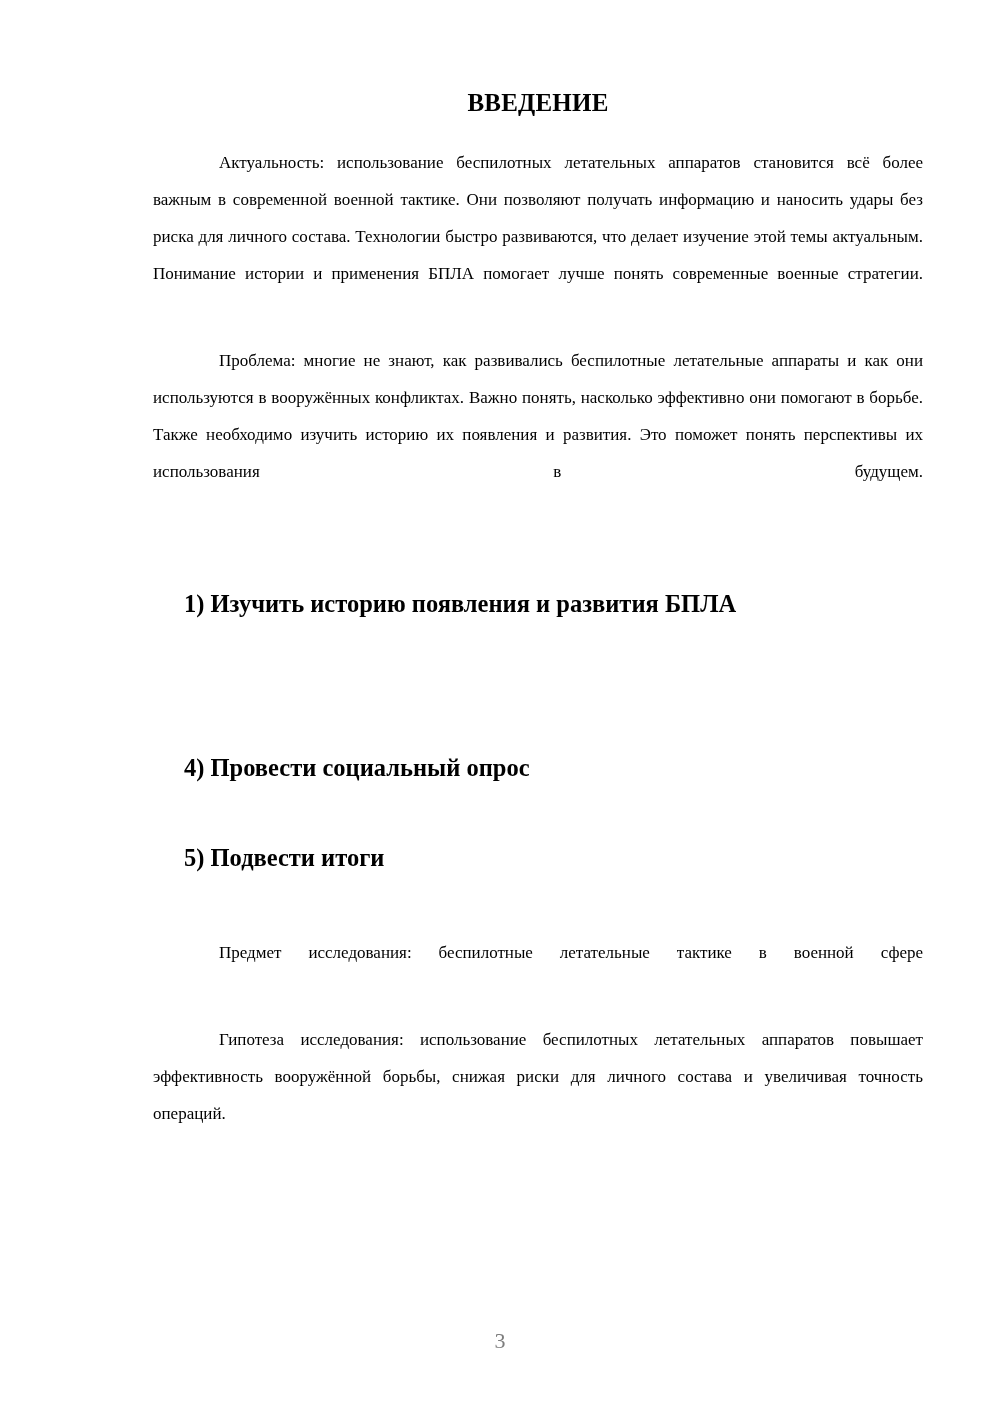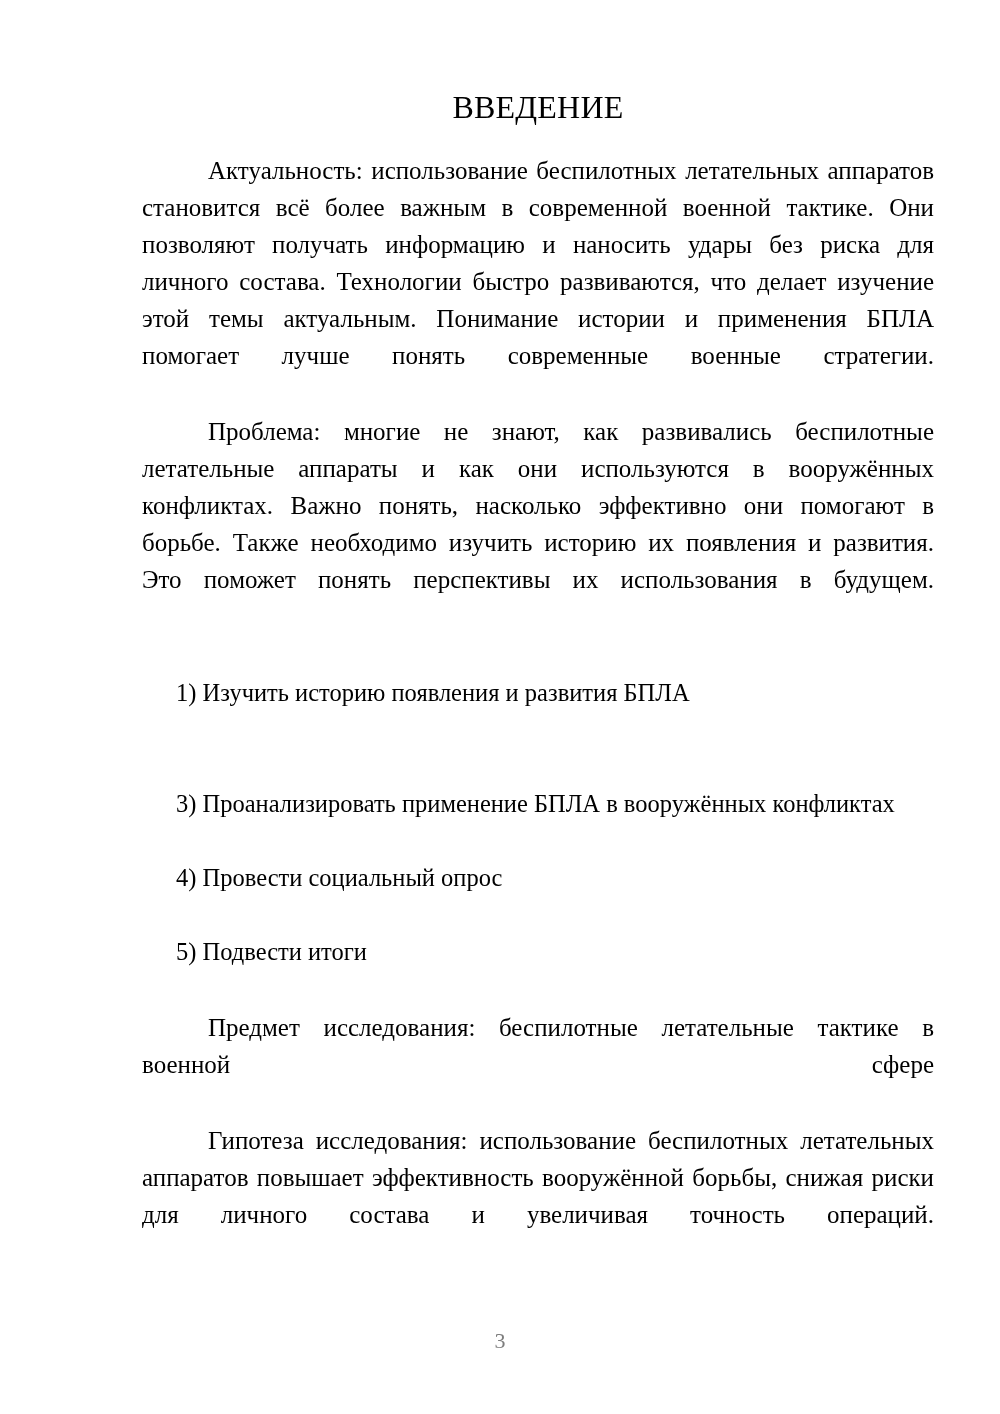--- a/index.html
+++ b/index.html
@@ -22,55 +22,56 @@
     box-sizing: border-box;
     overflow: hidden;
   }
   .content {
     position: absolute;
     left: 140px;
     top: 88px;
     width: 796px;
   }
   .doc-title {
-    font-size: 32px;
-    font-weight: normal;
+    font-size: 25px;
+    font-weight: bold;
     text-align: center;
     letter-spacing: 0.2px;
     line-height: 1.2;
     margin: 0 0 26px 0;
   }
   .para {
-    font-size: 25px;
+    font-size: 17px;
     line-height: 37px;
     text-align: justify;
     text-justify: inter-word;
     text-indent: 66px;
-    margin: 2px;
+    margin: 13px;
     hyphens: none;
   }
   
   .para::after {
     content: "";
     display: inline-block;
     width: 100%;
   }
   .para.no-justify {
     text-align: left;
   }
   .para.no-justify::after {
     content: none;
   }
   .list-item {
     font-size: 24.5px;
     line-height: 37px;
     text-align: left;
     text-indent: 0;
-    margin: 0;
+    margin: 8px;
     padding-left: 36px;
+    font-weight: bold;
   }
   .gap-line {
     height: 37px;
   }
   .page-number {
     position: absolute;
     left: 0;
     right: 0;
     top: 1330px;
     text-align: center;
@@ -96,21 +97,20 @@
 
     <div class="gap-line"></div>
 
     <p class="list-item">1) Изучить историю появления и развития БПЛА</p>
 
     <div class="gap-line"></div>
 
 
     <div class="gap-line"></div>
 
-    <p class="list-item">3) Проанализировать применение БПЛА в вооружённых конфликтах</p>
 
     <div class="gap-line"></div>
 
     <p class="list-item">4) Провести социальный опрос</p>
 
     <div class="gap-line"></div>
 
     <p class="list-item">5) Подвести итоги</p>
 
     <div class="gap-line"></div>

